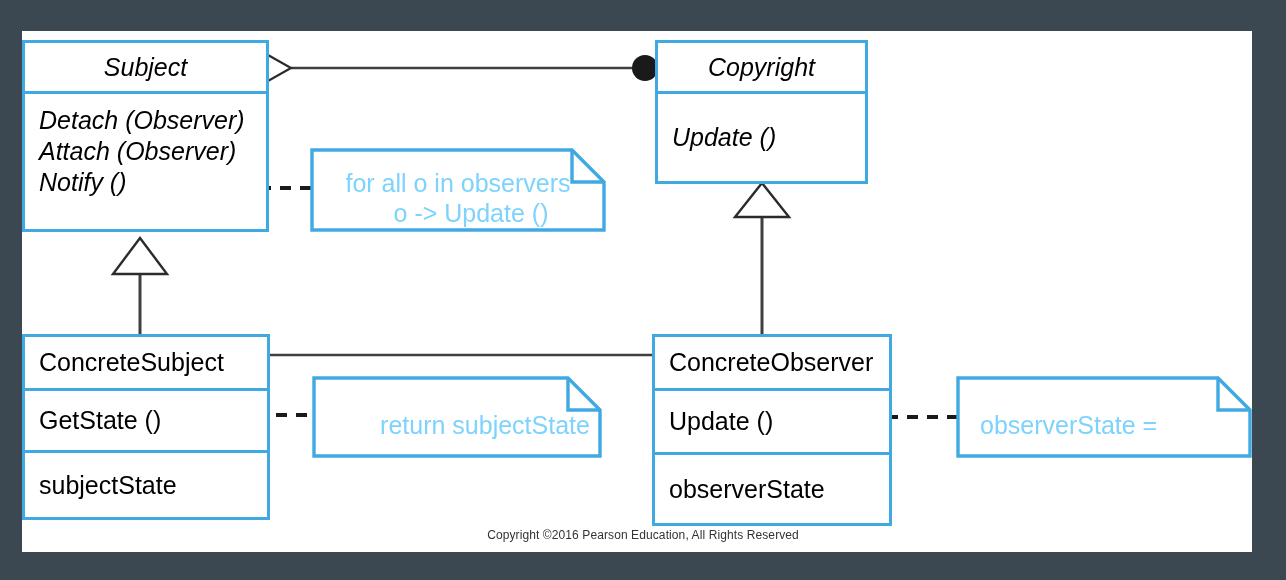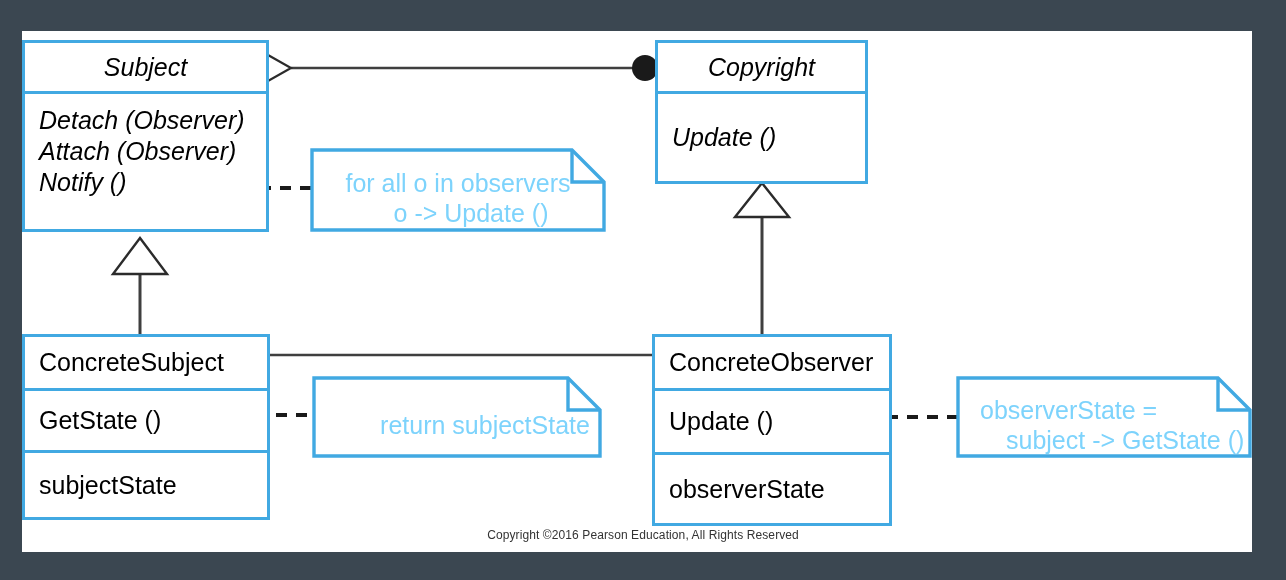--- a/index.html
+++ b/index.html
@@ -225,19 +225,18 @@
     </div>
   </div>
 
   <div class="uml-note" style="left:956px; top:376px; width:296px; height:82px;">
     <svg width="296" height="82" viewBox="0 0 296 82" xmlns="http://www.w3.org/2000/svg">
       <path d="M 2,2 L 262,2 L 294,34 L 294,80 L 2,80 Z" fill="#ffffff" stroke="#41a9e2" stroke-width="3.4" stroke-linejoin="miter"></path>
       <path d="M 262,2 L 262,34 L 294,34" fill="none" stroke="#41a9e2" stroke-width="3.4"></path>
     </svg>
     <div class="note-text" style="align-items:flex-start; padding-left:24px; box-sizing:border-box;">
       <div class="ln1">observerState =</div>
-      <div class="ln2">subject -&gt; GetState ()</div>
     </div>
   </div>
 
   <div id="footer">Copyright ©2016 Pearson Education, All Rights Reserved</div>
 
 </div>
 
 </body></html>

